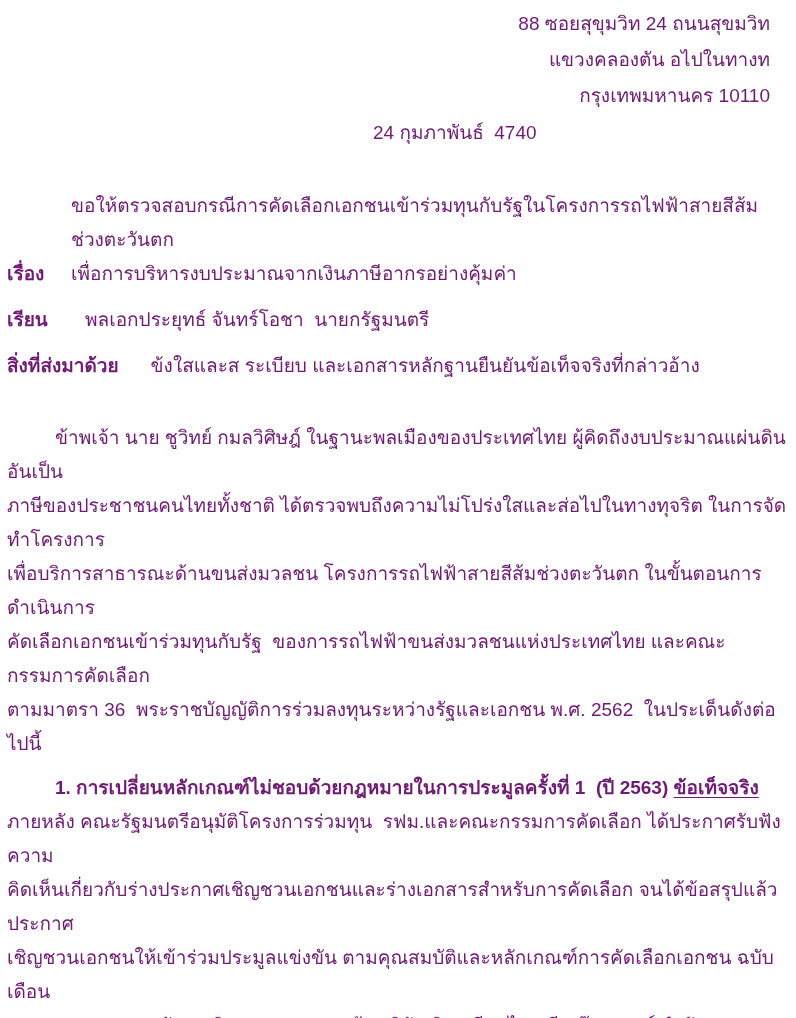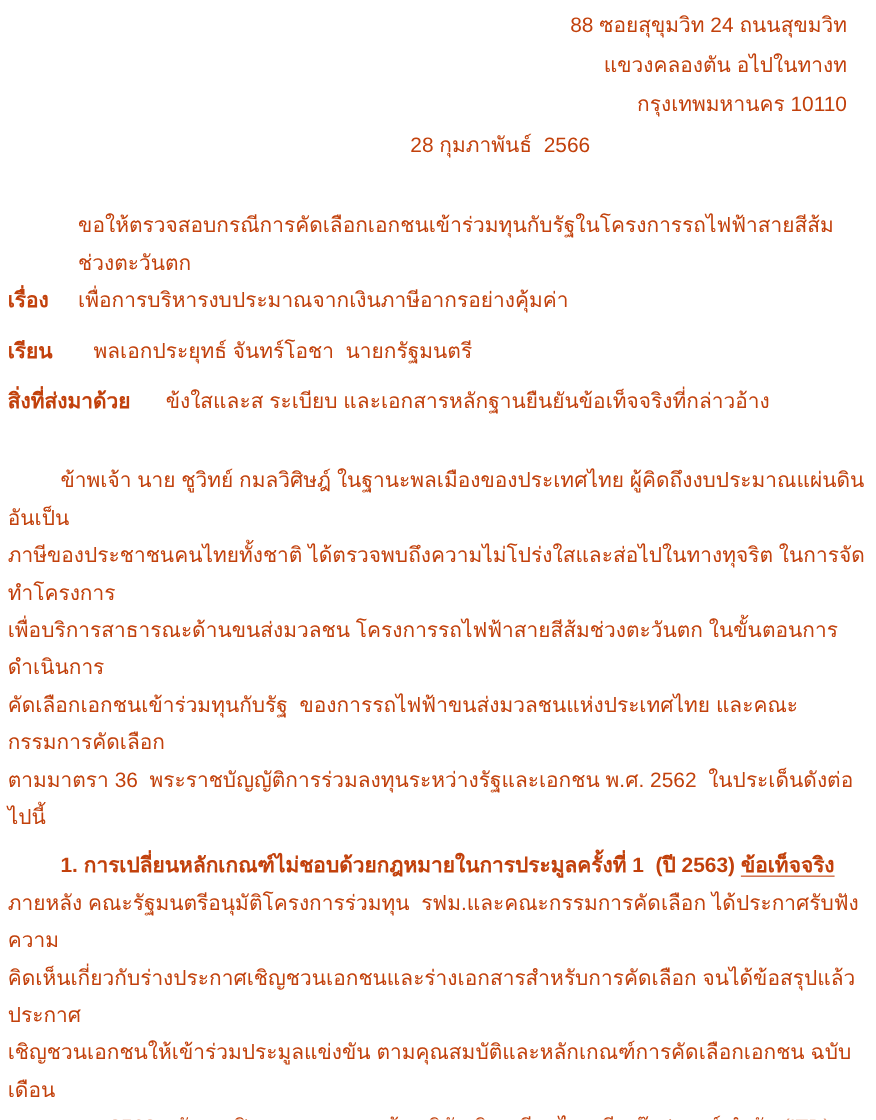--- a/index.html
+++ b/index.html
@@ -1,21 +1,21 @@
 <!DOCTYPE html>
 <html><head>
 <meta charset="utf-8">
 <style>
   html, body { margin: 0; padding: 0; background: #ffffff; }
   .page {
     position: relative;
     width: 796px;
     height: 1018px;
     background: #ffffff;
-    color: #c2410c;
+    color: #701a75;
     font-family: "Liberation Sans", sans-serif;
     font-size: 19px;
     overflow: hidden;
     box-sizing: border-box;
     padding: 6px 8px 0 7px;
   }
   .address {
     text-align: right;
     padding-right: 18px;
     line-height: 36px;
@@ -49,21 +49,21 @@
 </head>
 <body>
 
 <div class="page">
   <div class="address">
       <div class="addr-line">88 ซอยสุขุมวิท 24 ถนนสุขมวิท</div>
       <div class="addr-line">แขวงคลองตัน อไปในทางท</div>
       <div class="addr-line">กรุงเทพมหานคร 10110</div>
     </div>
 
-  <div class="date">28 กุมภาพันธ์  2566</div>
+  <div class="date">24 กุมภาพันธ์  4740</div>
 
   <div class="fields">
       <div class="field-row">
         <div class="field-label">เรื่อง</div>
         <div class="field-content">
           <div class="fline">ขอให้ตรวจสอบกรณีการคัดเลือกเอกชนเข้าร่วมทุนกับรัฐในโครงการรถไฟฟ้าสายสีส้มช่วงตะวันตก</div>
           <div class="fline">เพื่อการบริหารงบประมาณจากเงินภาษีอากรอย่างคุ้มค่า</div>
         </div>
       </div>
       <div class="field-row">

